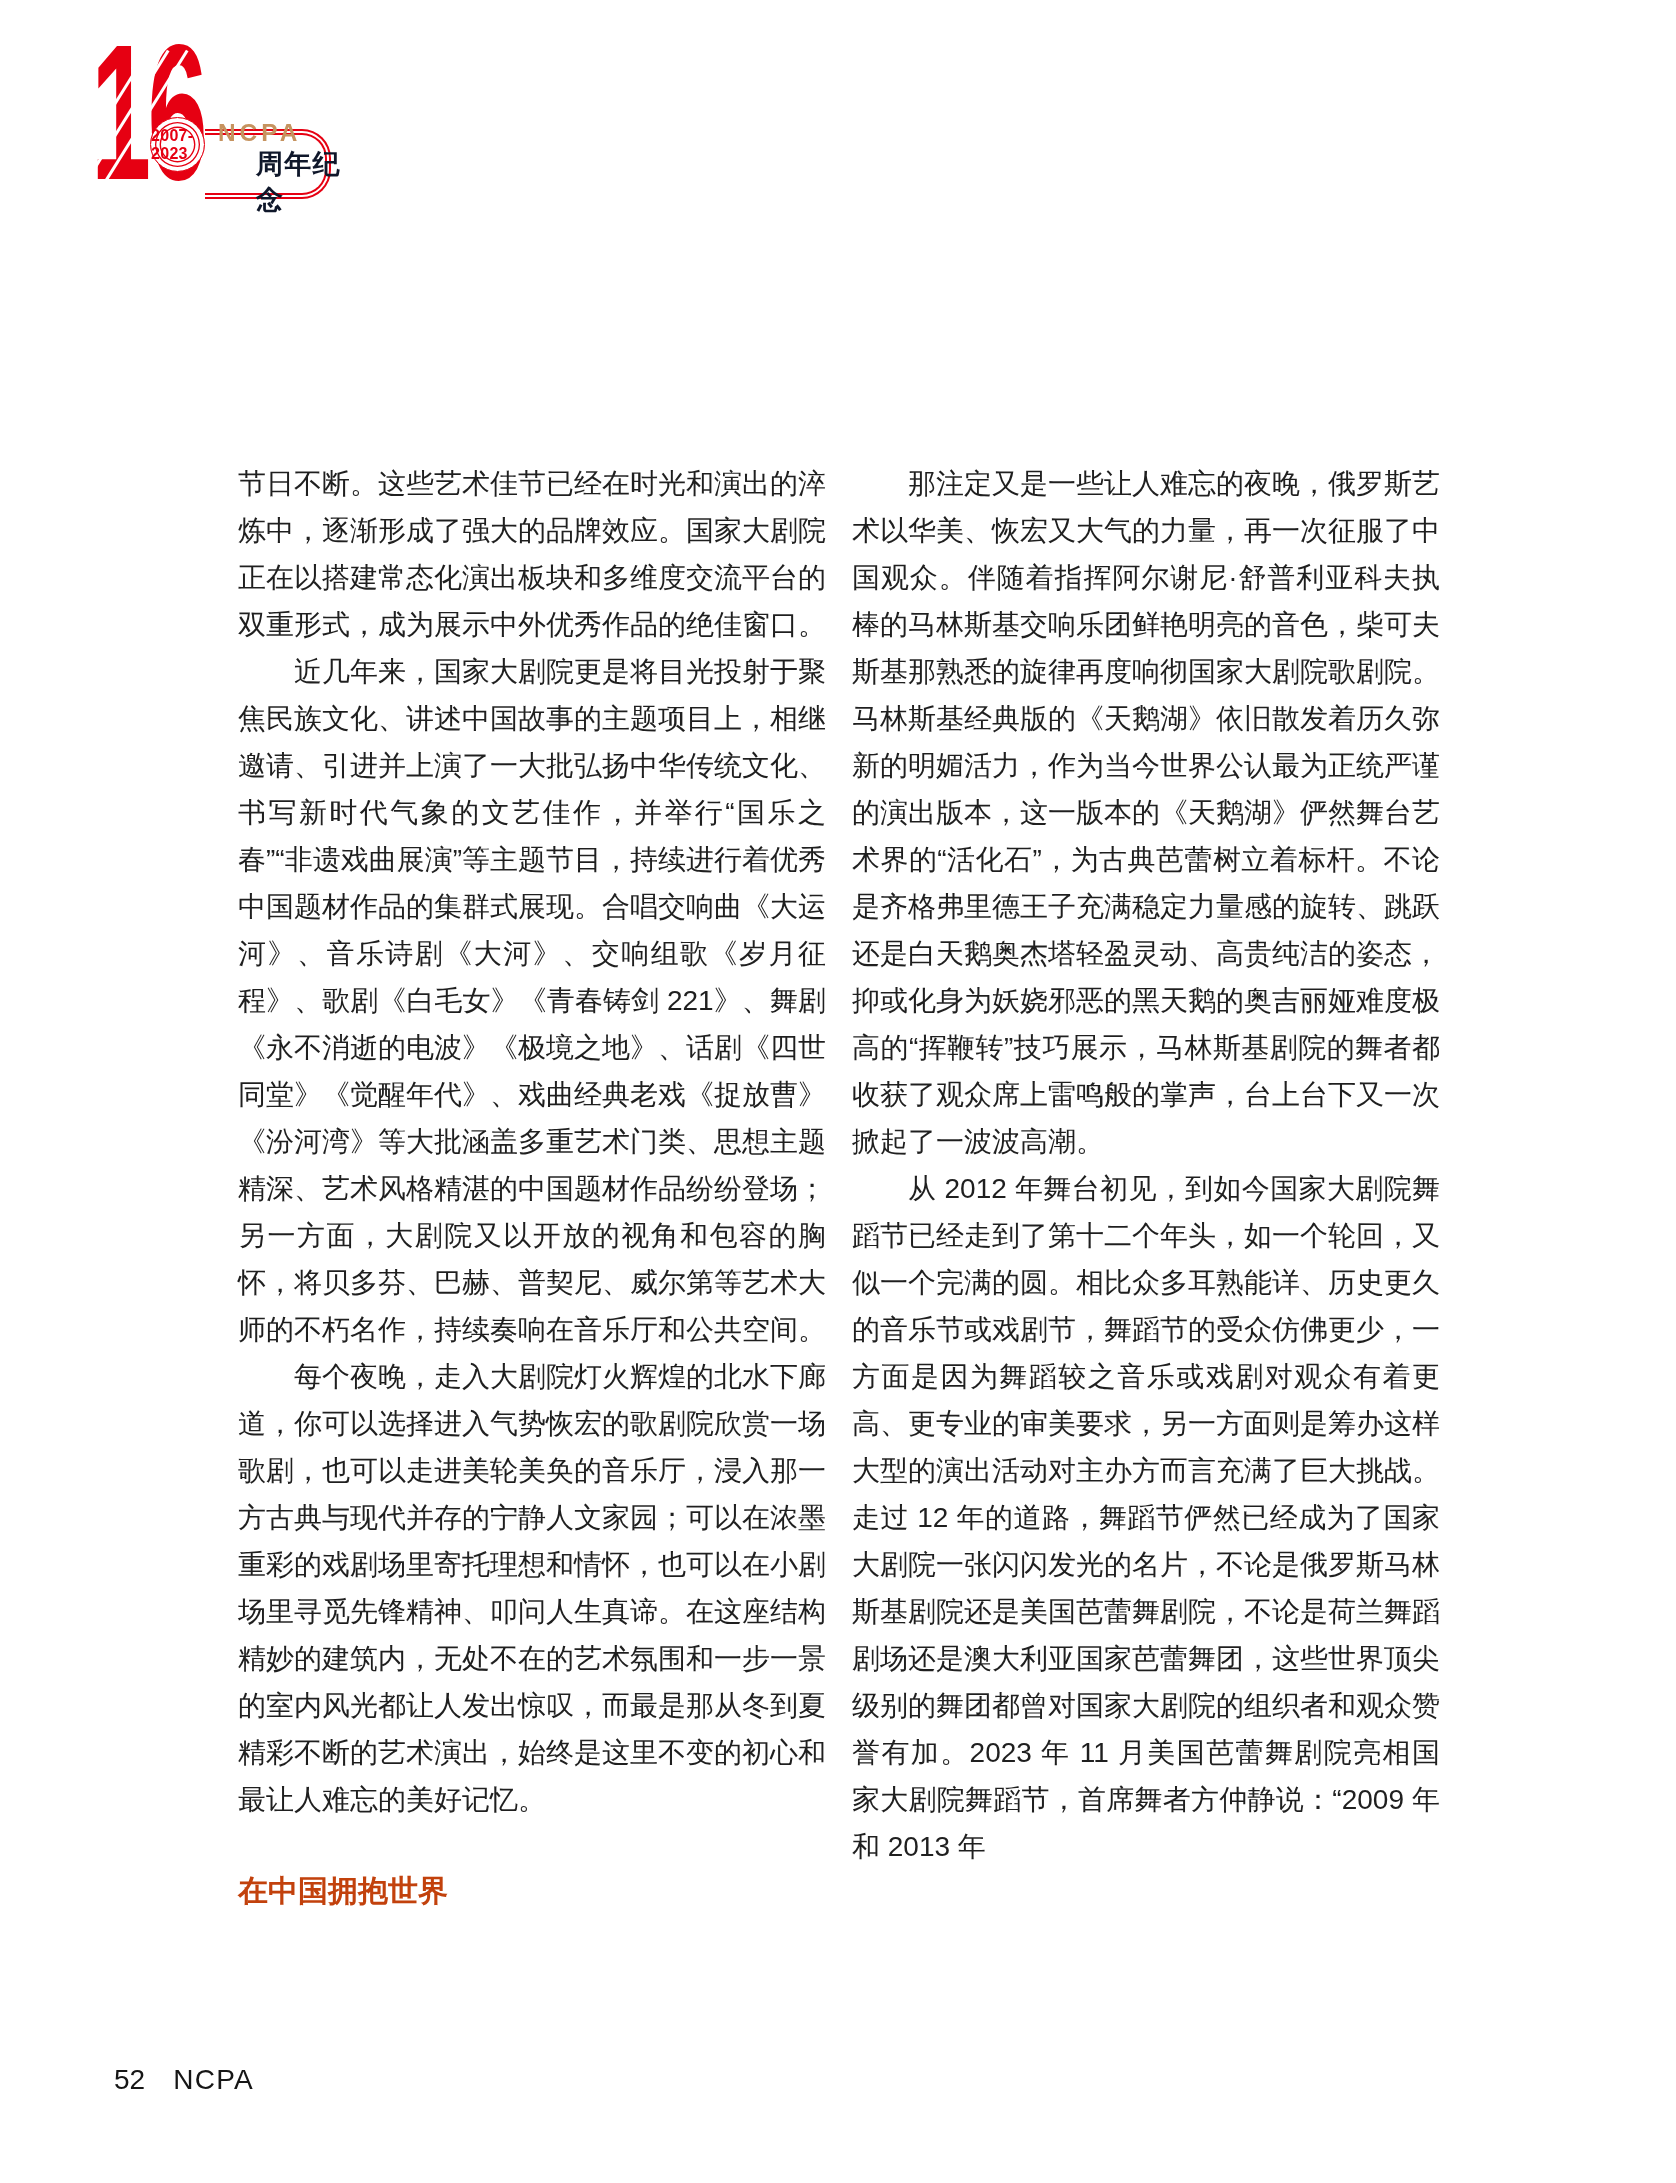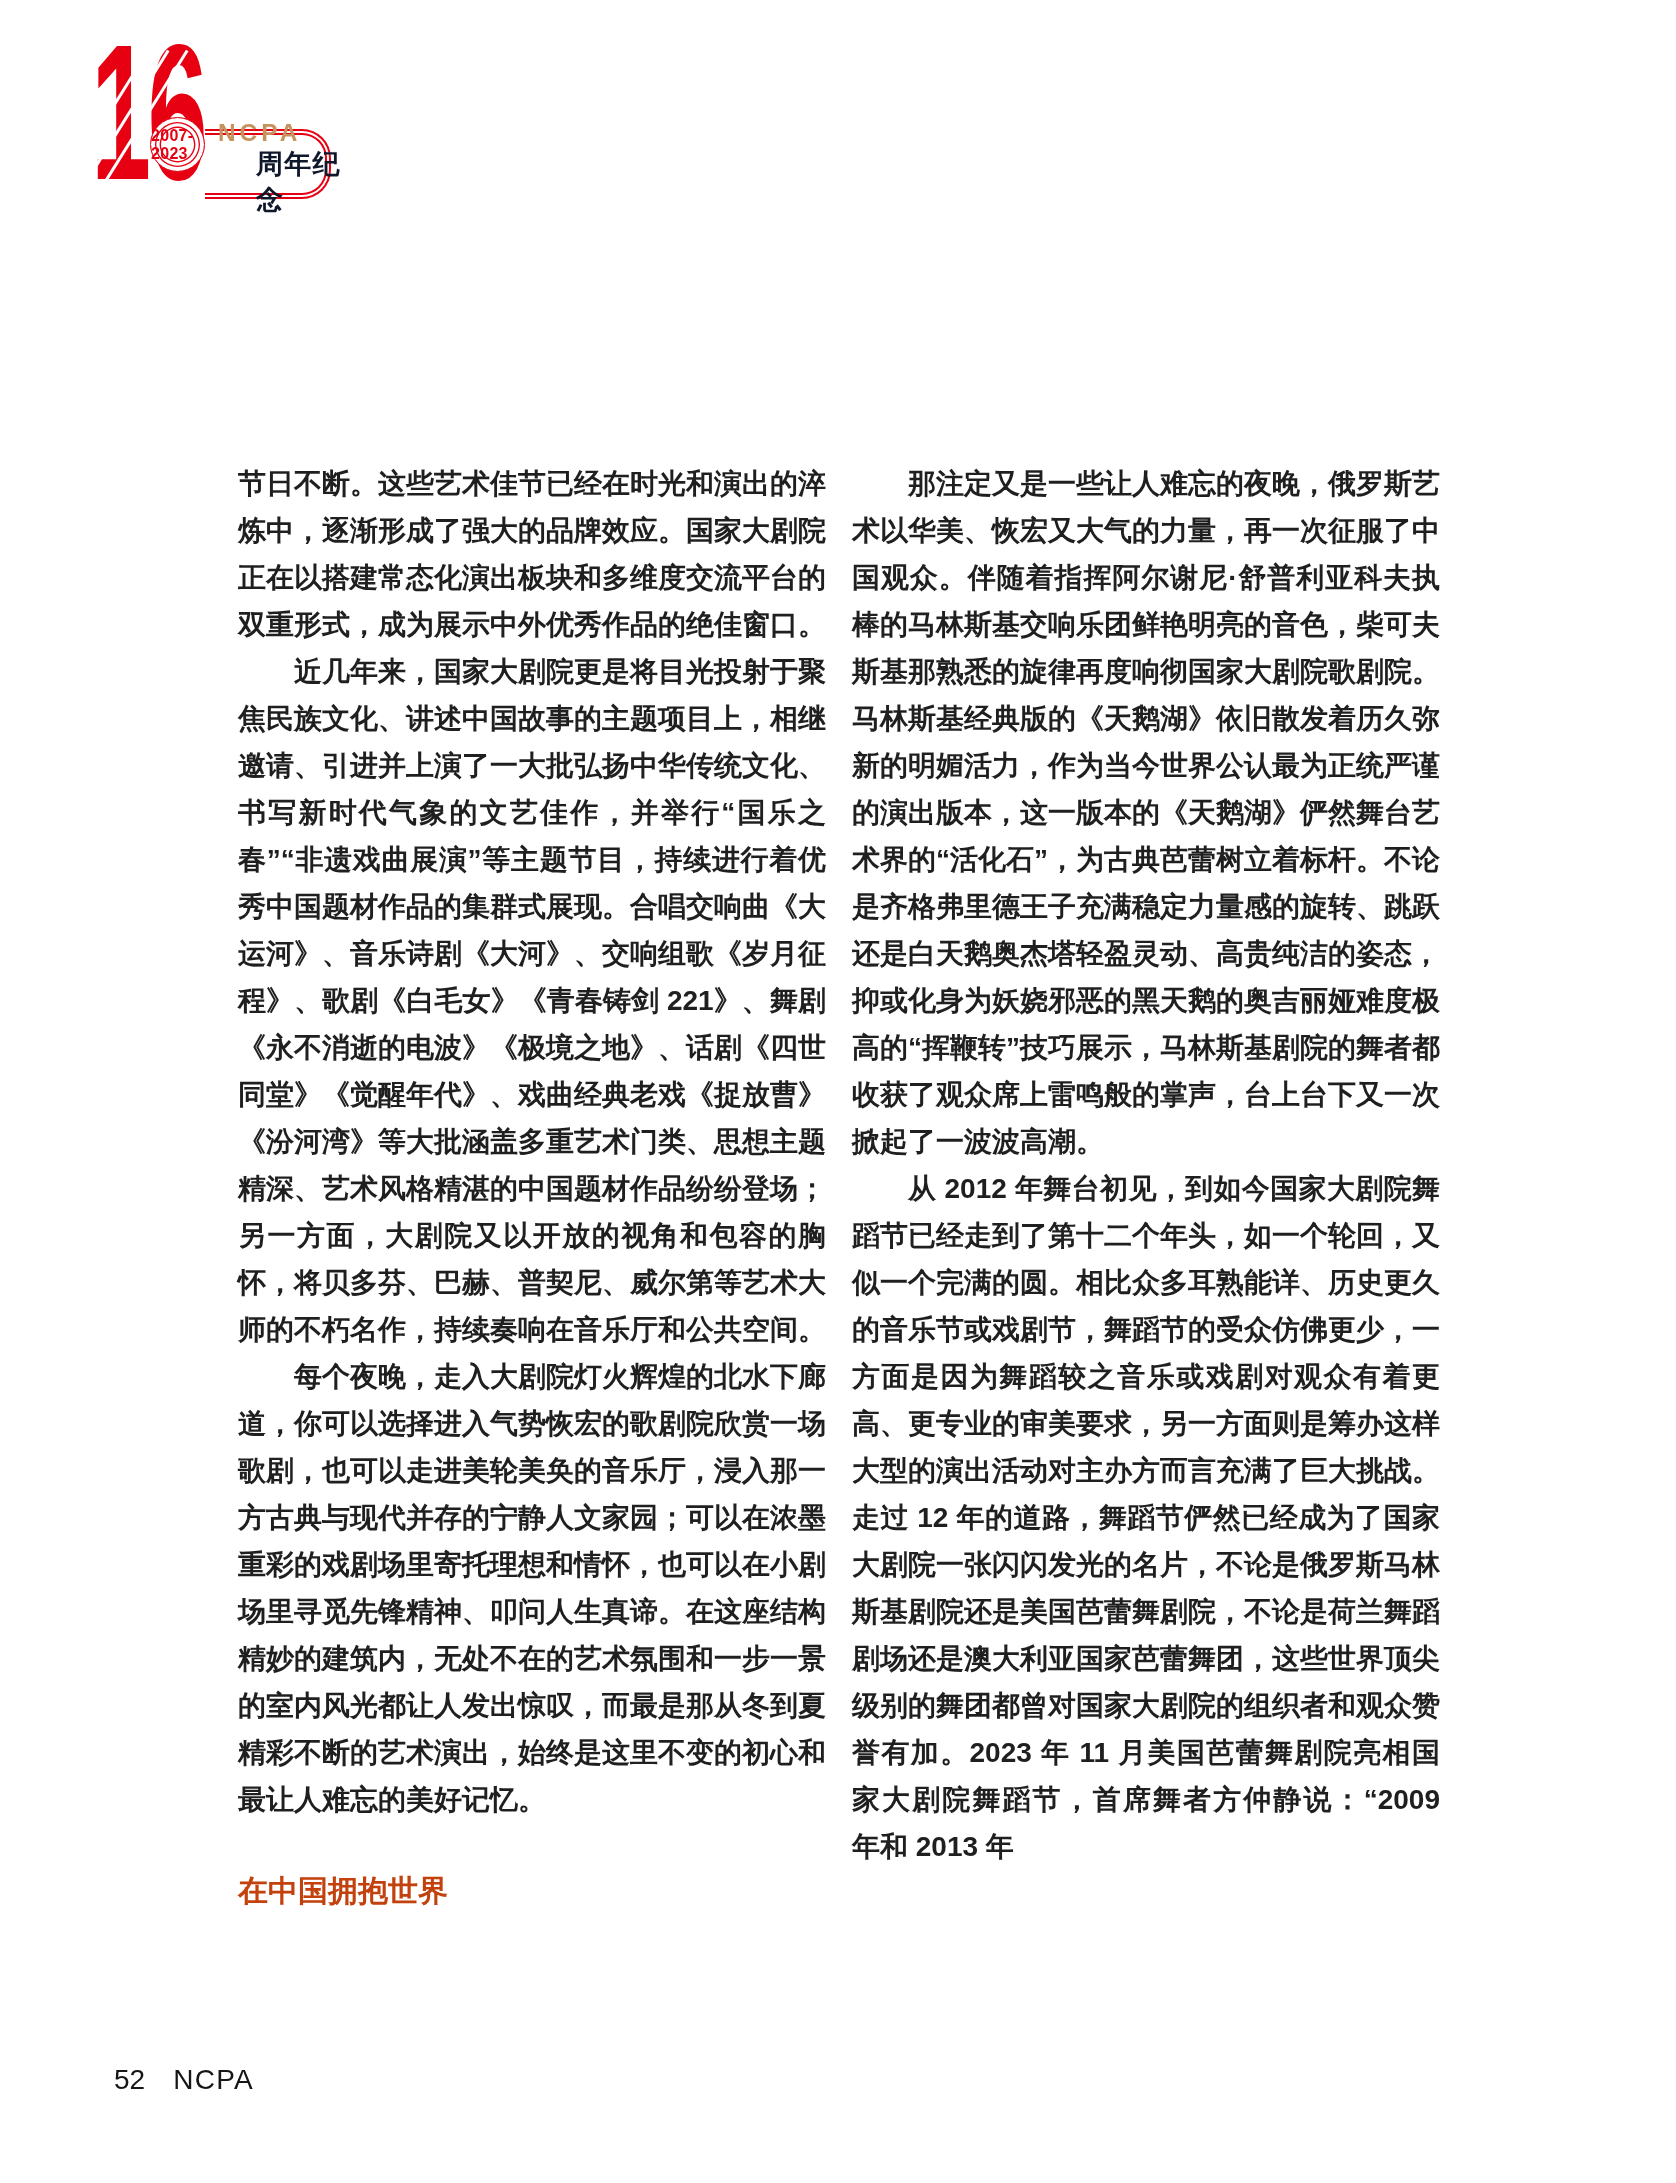--- a/index.html
+++ b/index.html
@@ -42,21 +42,21 @@
   }
   .logo-circle span{
     color:#e60012;font-weight:700;font-size:16px;letter-spacing:0.3px;
   }
 
   
   .col{position:absolute;top:460px;width:588px;}
   .col-left{left:238px;}
   .col-right{left:852px;}
   .col p{
-    margin:0;font-size:28px;line-height:47px;color:#1f1f1f;font-weight:700;
+    margin:0;font-size:28px;line-height:47px;color:#1f1f1f;font-weight:400;
     text-align:justify;word-break:break-all;
   }
   .col p.indent{text-indent:2em;}
   .col h2{
     margin:49px 0 45px;font-size:30px;line-height:37px;
     font-weight:700;color:#c2410c;
   }
 
   
   .footer{

